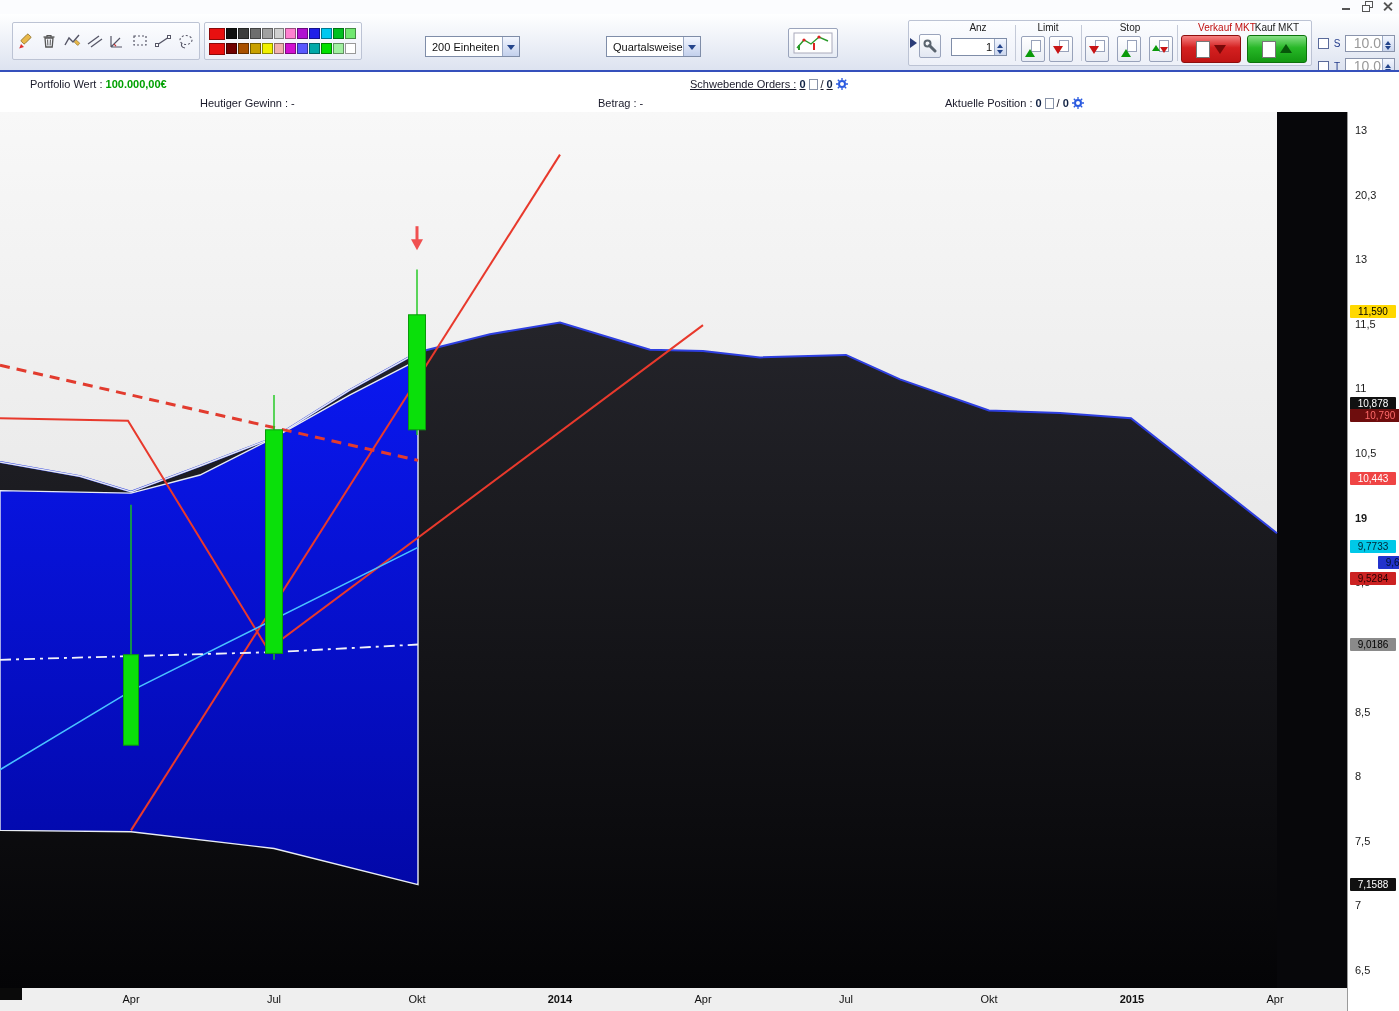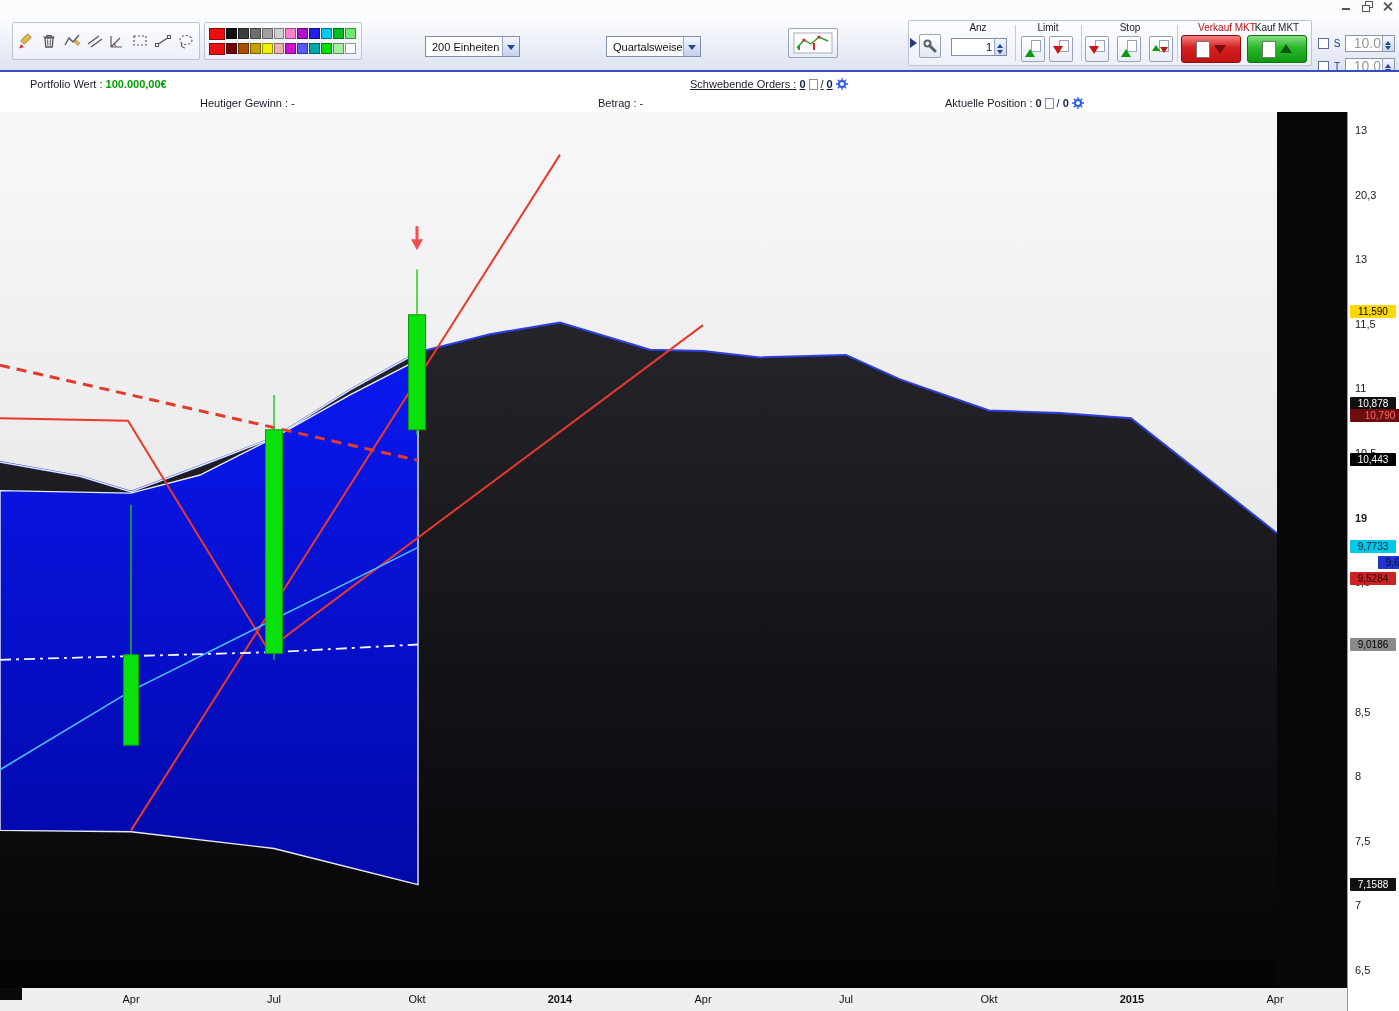--- a/index.html
+++ b/index.html
@@ -375,21 +375,21 @@
     <div class="tick" style="top: 464px;">9,5</div>
     <div class="tick" style="top: 529px;">9</div>
     <div class="tick" style="top: 594px;">8,5</div>
     <div class="tick" style="top: 658px;">8</div>
     <div class="tick" style="top: 723px;">7,5</div>
     <div class="tick" style="top: 787px;">7</div>
     <div class="tick" style="top: 852px; text-align: right;">6,5</div>
     <div class="badge" style="top: 193px; background: rgb(255, 216, 0); color: rgb(0, 0, 0);">11,590</div>
     <div class="badge" style="top: 285px; background: rgb(17, 17, 17); color: rgb(255, 255, 255);">10,878</div>
     <div class="badge" style="top: 297px; background: rgb(110, 13, 13); color: rgb(255, 106, 106); padding-left: 7px;">10,790</div>
-    <div class="badge" style="top: 341px; background: #000000; color: rgb(255, 255, 255);">10,443</div>
+    <div class="badge" style="top: 360px; background: #ef4444; color: rgb(255, 255, 255);">10,443</div>
     <div class="badge" style="top: 428px; background: rgb(0, 200, 232); color: rgb(0, 34, 51);">9,7733</div>
     <div class="badge" style="top: 444px; background: rgb(34, 51, 204); color: rgb(0, 17, 46); margin-left: 28px;">9,6508</div>
     <div class="badge" style="top: 460px; background: rgb(204, 34, 34); color: rgb(42, 0, 0);">9,5284</div>
     <div class="badge" style="top: 526px; background: rgb(138, 138, 138); color: rgb(0, 0, 0);">9,0186</div>
     <div class="badge" style="top: 766px; background: rgb(17, 17, 17); color: rgb(255, 255, 255);">7,1588</div>
   </div>
 
 <div class="time-axis">
   <span class="axis-nub"></span>
 <div class="alabel" style="left: 109px;">Apr</div>

